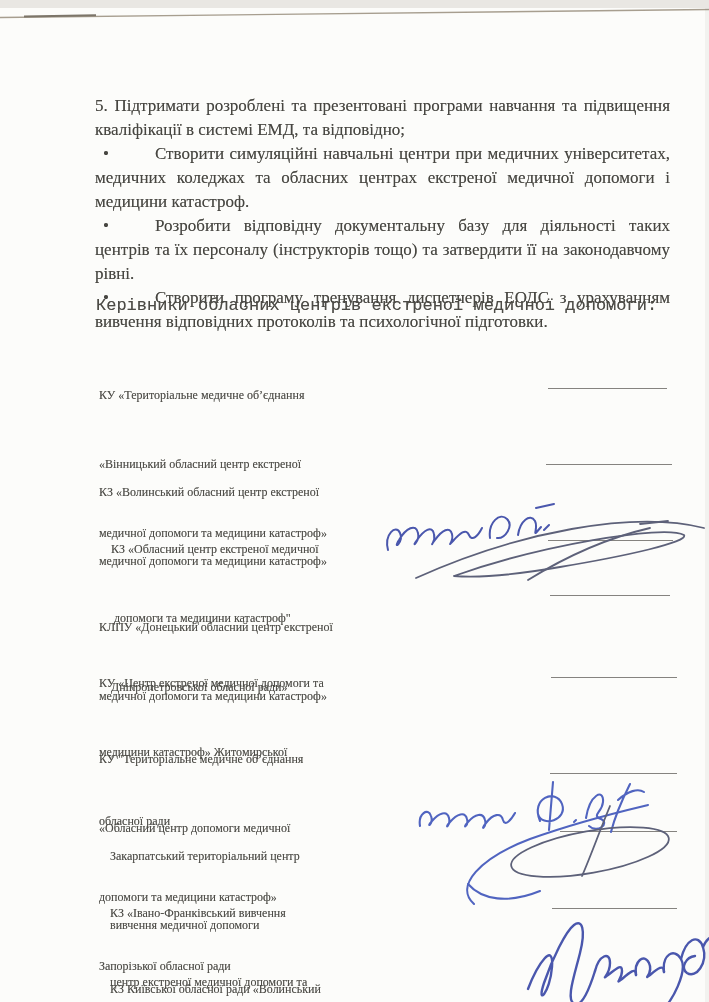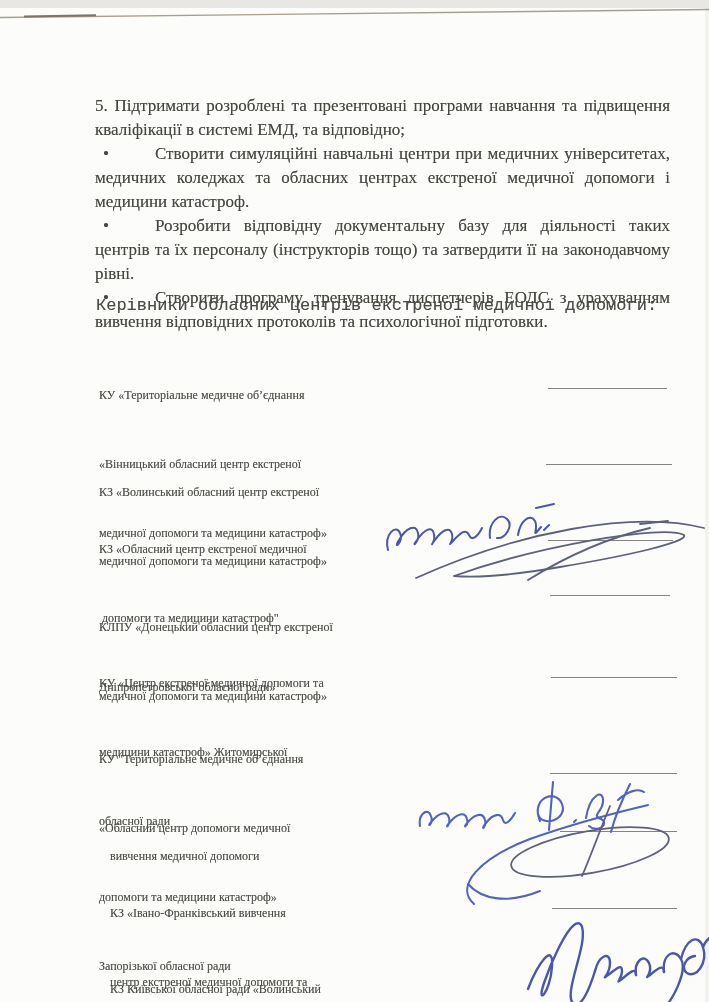--- a/index.html
+++ b/index.html
@@ -69,21 +69,21 @@
     <div>КУ «Територіальне медичне об’єднання</div>
     <div>«Вінницький обласний центр екстреної</div>
     <div>медичної допомоги та медицини катастроф»</div>
   </div>
 
   <div class="entry" style="left:99px;top:427px">
     <div>КЗ «Волинський обласний центр екстреної</div>
     <div>медичної допомоги та медицини катастроф»</div>
   </div>
 
-  <div class="entry" style="left:99px;top:484px">
+  <div class="entry" style="left:111px;top:484px">
     <div>КЗ «Обласний центр екстреної медичної</div>
     <div> допомоги та медицини катастроф"</div>
     <div>Дніпропетровської обласної ради»</div>
   </div>
 
   <div class="entry" style="left:99px;top:562px">
     <div>КЛПУ «Донецький обласний центр екстреної</div>
     <div>медичної допомоги та медицини катастроф»</div>
   </div>
 
@@ -94,20 +94,21 @@
   </div>
 
   <div class="entry" style="left:99px;top:694px">
     <div>КУ "Територіальне медичне об’єднання</div>
     <div>«Обласний центр допомоги медичної</div>
     <div>допомоги та медицини катастроф»</div>
     <div>Запорізької обласної ради</div>
   </div>
 
   <div class="entry" style="left:110px;top:791px">
+    <div>Закарпатський територіальний центр</div>
     <div>вивчення медичної допомоги</div>
   </div>
 
   <div class="entry" style="left:110px;top:848px">
     <div>КЗ «Івано-Франківський вивчення</div>
     <div>центр екстреної медичної допомоги та</div>
     
   </div>
 
   <div class="entry" style="left:110px;top:924px">

